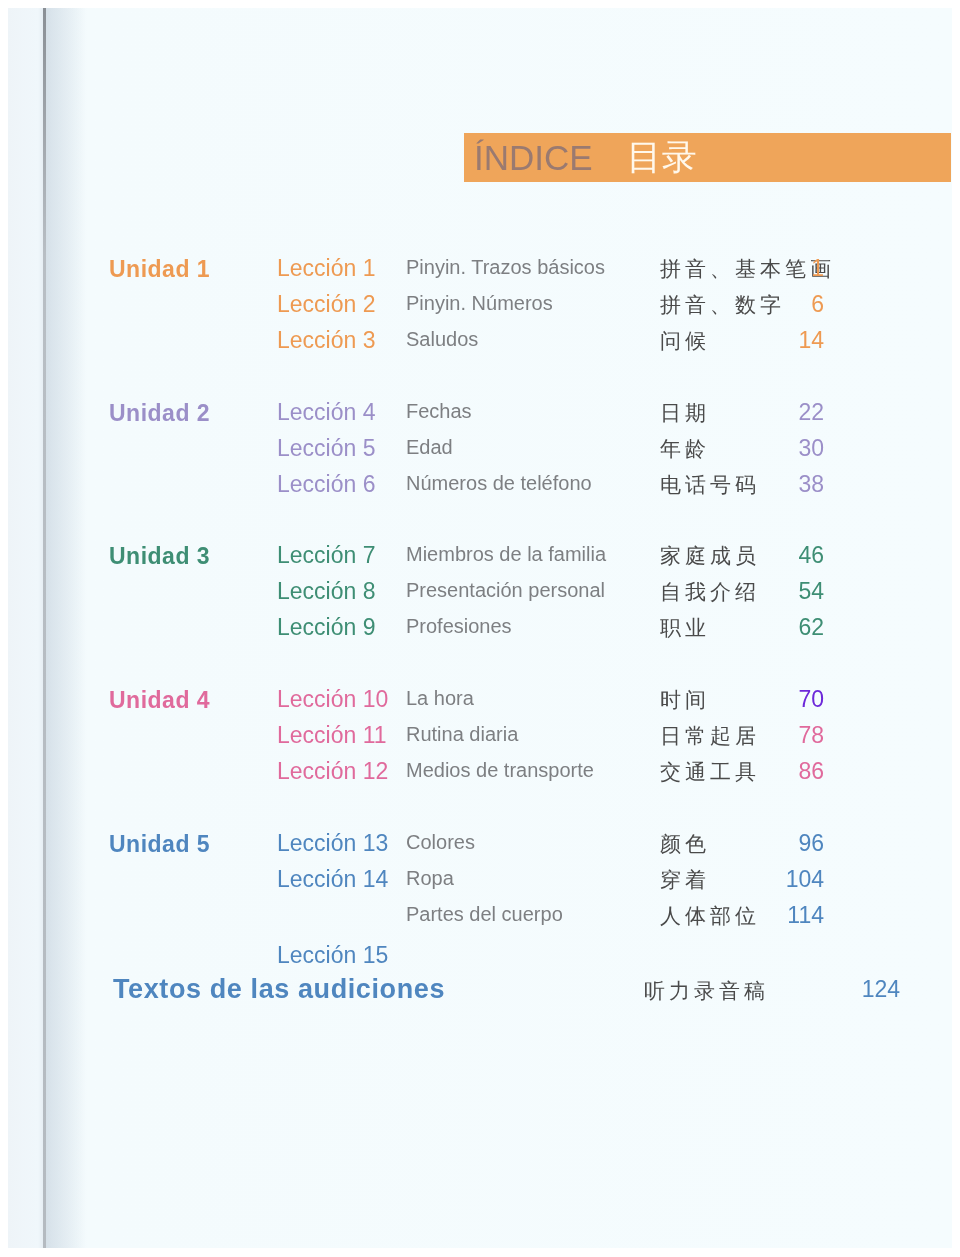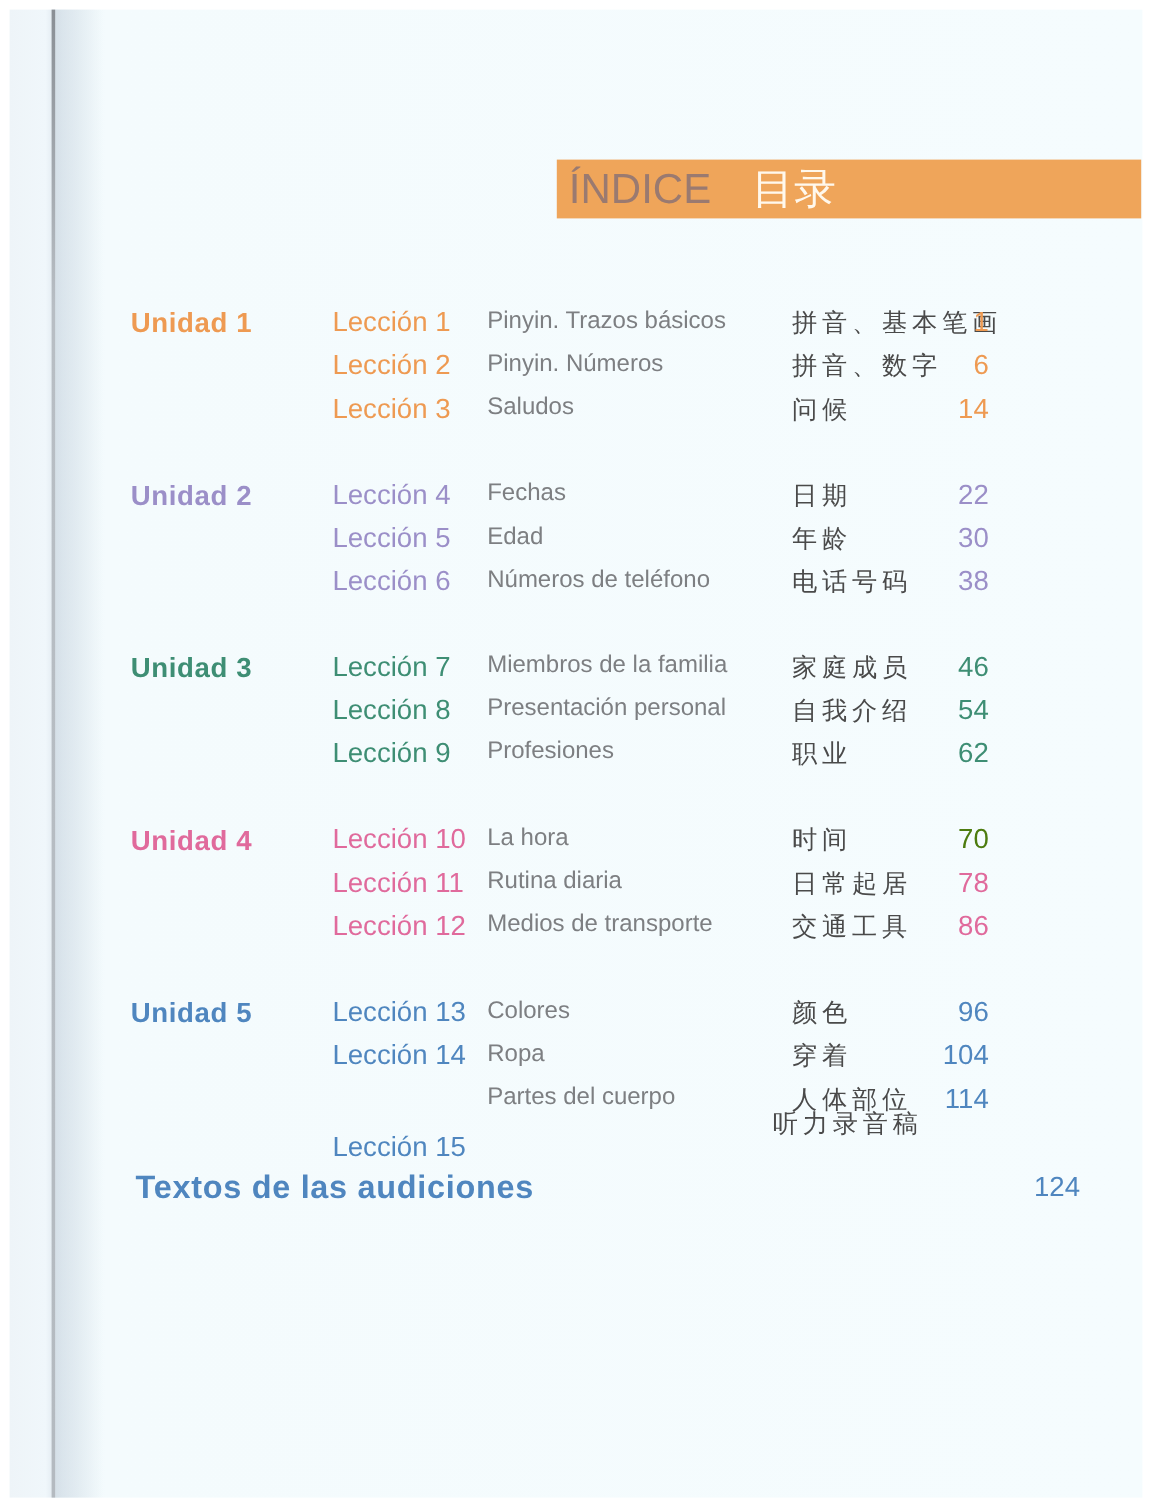--- a/index.html
+++ b/index.html
@@ -79,21 +79,21 @@
     .page-num {
       position: absolute; right: 60px;
       font-size: 23px; text-align: right;
     }
     .appendix-label {
       position: absolute; left: 113px; top: 974px;
       font-size: 27px; font-weight: bold; color: #4f86bf;
       letter-spacing: 0.6px;
     }
     .appendix-zh {
-      position: absolute; left: 644px; top: 922px;
+      position: absolute; left: 644px; top: 977px;
       font-size: 21px; color: #4a4a4a;
       font-family: Liberation Serif, serif;
       letter-spacing: 4px;
     }
     .appendix-num {
       position: absolute; right: 60px; top: 976px;
       font-size: 23px; color: #4f86bf;
     }
   </style>
 </head>
@@ -173,21 +173,21 @@
     <span class="page-num" style="color:#3e8e74;">62</span>
   </div>
 </div>
 
 <div class="unit" style="top:686px;">
   <div class="unit-label" style="top:1px; color:#e06a9c;">Unidad 4</div>
   <div class="row" style="top:0px;">
     <span class="lesson" style="color:#e06a9c;">Lección 10</span>
     <span class="topic">La hora</span>
     <span class="zh">时间</span>
-    <span class="page-num" style="color:#4d7c0f;">70</span>
+    <span class="page-num" style="color:#6d28d9;">70</span>
   </div>
   <div class="row" style="top:36px;">
     <span class="lesson" style="color:#e06a9c;">Lección 11</span>
     <span class="topic">Rutina diaria</span>
     <span class="zh">日常起居</span>
     <span class="page-num" style="color:#e06a9c;text-align:center;">78</span>
   </div>
   <div class="row" style="top:72px;">
     <span class="lesson" style="color:#e06a9c;">Lección 12</span>
     <span class="topic">Medios de transporte</span>

